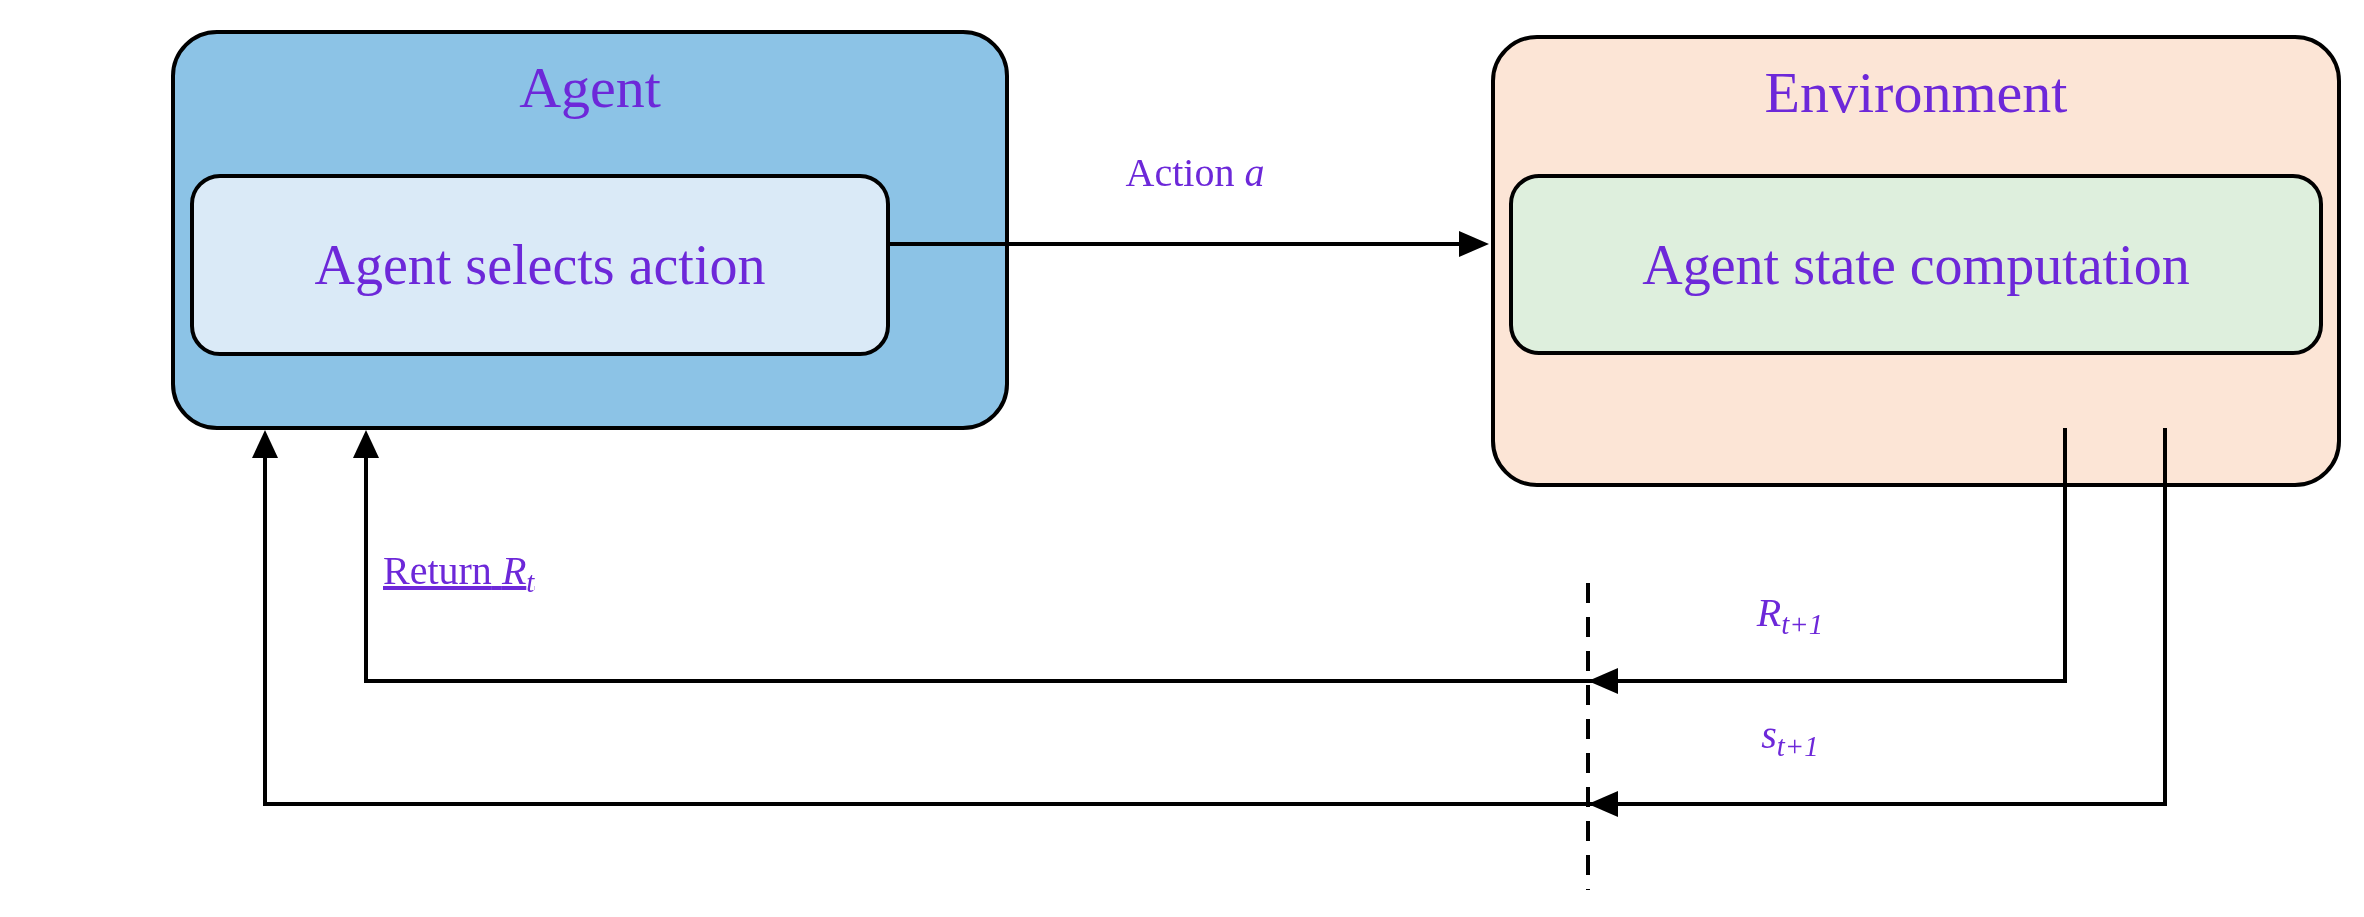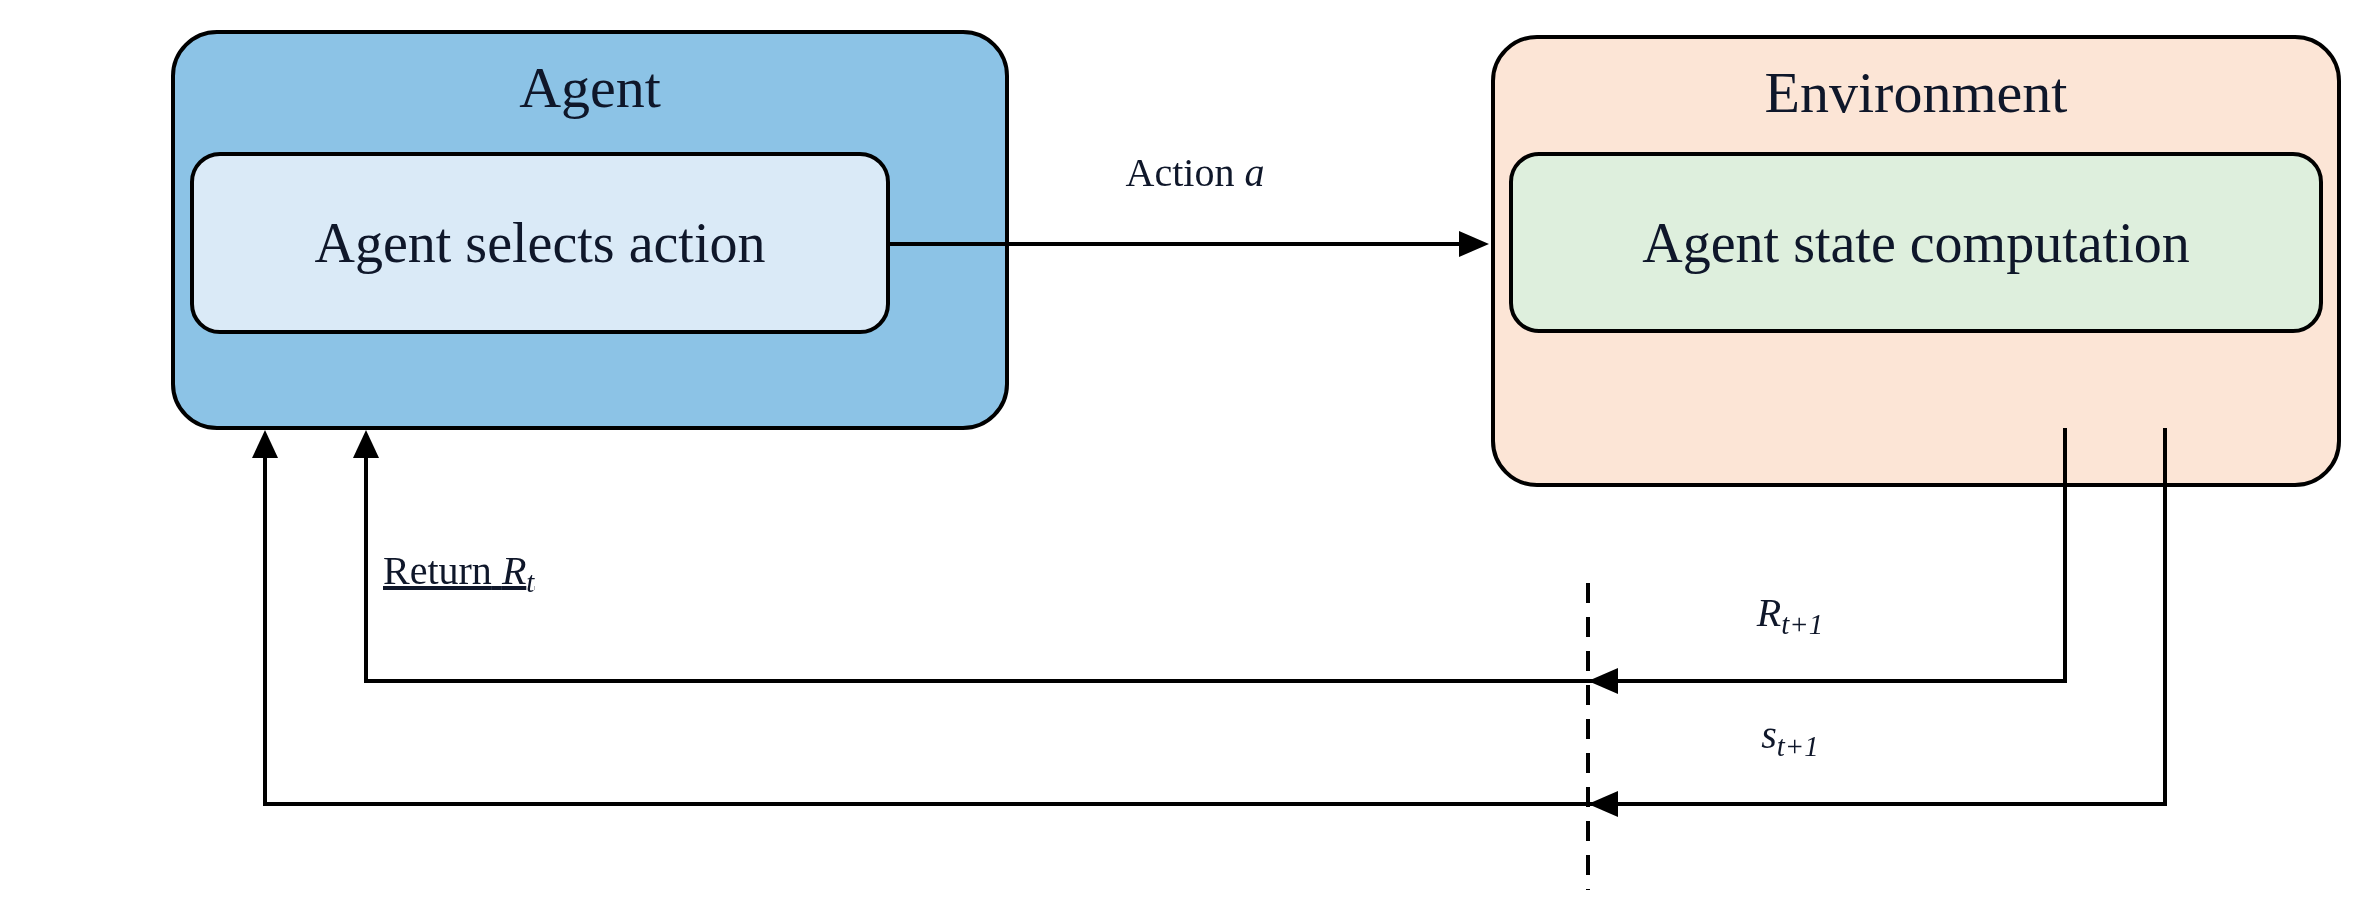--- a/index.html
+++ b/index.html
@@ -6,21 +6,21 @@
     margin: 0;
     padding: 0;
     background: #ffffff;
   }
   .canvas {
     position: relative;
     width: 2364px;
     height: 917px;
     background: #ffffff;
     font-family: "Liberation Serif", serif;
-    color: #0f172a;
+    color: #6d28d9;
     overflow: hidden;
   }
 
   
   .box {
     position: absolute;
     box-sizing: border-box;
     border: 4px solid #000;
   }
   .agent-outer {
@@ -44,20 +44,21 @@
     line-height: 1.1;
   }
   .inner-box {
     position: absolute;
     border: 4px solid #000;
     border-radius: 30px;
     display: flex;
     align-items: center;
     justify-content: center;
     font-size: 56px;
+    margin-top: 22px;
   }
   .agent-inner {
     left: 15px; top: 118px;
     width: 692px; height: 174px;
     background: var(--agent-inner-fill, #DAEAF7);
   }
   .env-inner {
     left: 14px; top: 113px;
     width: 806px; height: 173px;
     background: var(--env-inner-fill, #DEEFDD);

